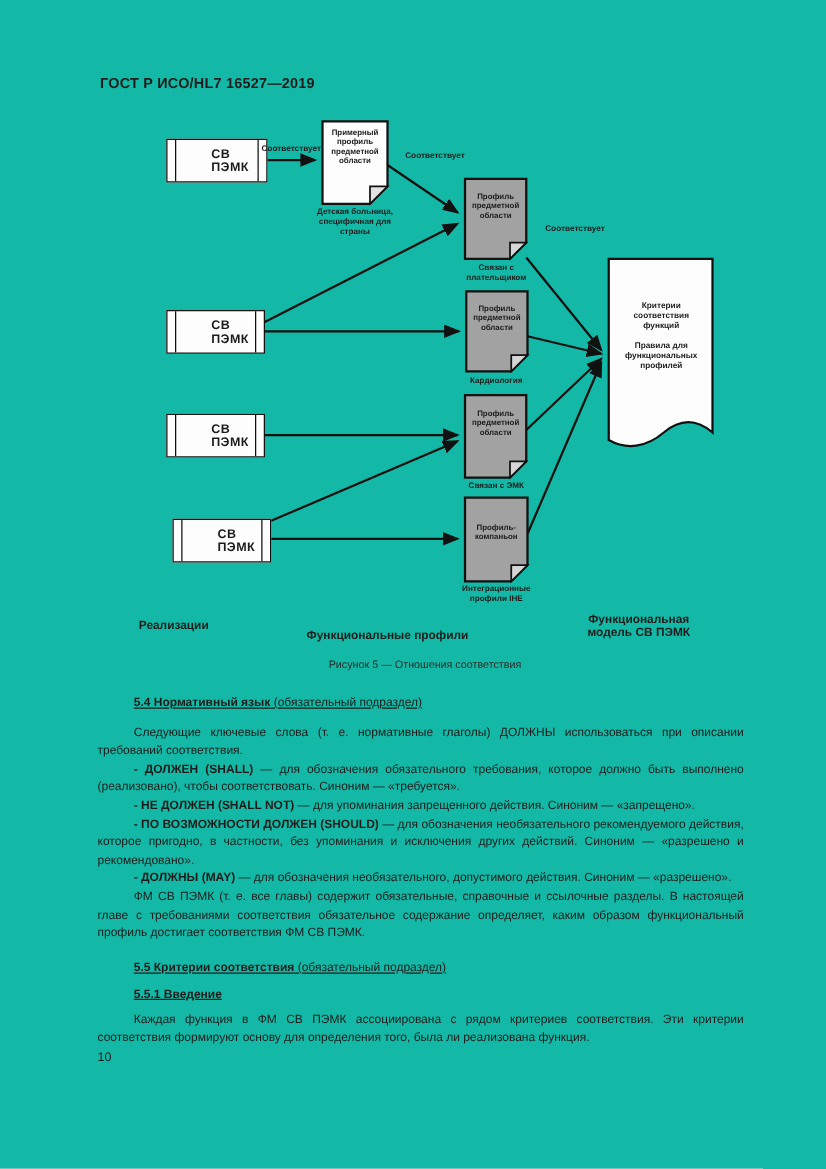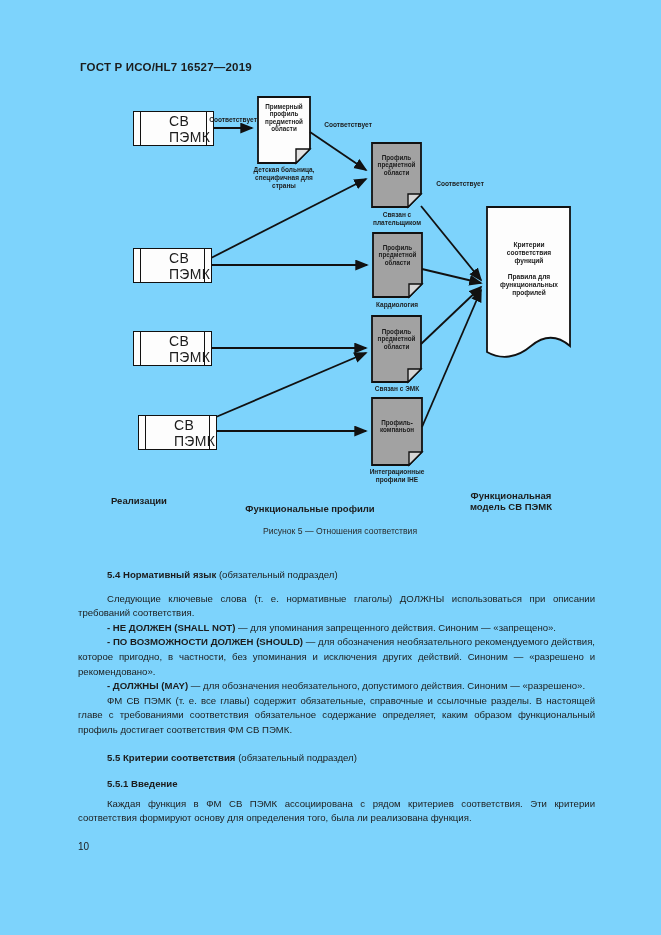--- a/index.html
+++ b/index.html
@@ -1,37 +1,37 @@
 <!DOCTYPE html>
 <html><head>
 <meta charset="utf-8">
 <style>
   html,body{margin:0;padding:0;background:#e9e9e9;}
-  #page{position:relative;width:661px;height:935px;background:#7dd3fc;overflow:hidden;
+  #page{position:relative;width:661px;height:935px;background:#14b8a6;overflow:hidden;
         font-family:"Liberation Sans",sans-serif;color:#1c1c1c;}
   .abs{position:absolute;}
   
   #doc-header{left:80px;top:61px;font-size:11.5px;font-weight:bold;letter-spacing:.2px;}
   
   .rbox{position:absolute;width:79px;height:33px;border:1.8px solid #111;background:#fdfdfd;
         display:flex;align-items:center;justify-content:center;}
   .rbox::before,.rbox::after{content:"";position:absolute;top:0;bottom:0;width:0;border-left:1.6px solid #111;}
   .rbox::before{left:6px;} .rbox::after{right:6px;}
-  .rbox span{font-size:14px;font-weight:normal;letter-spacing:.3px;margin-left:35px;}
+  .rbox span{font-size:10px;font-weight:bold;letter-spacing:.3px;margin-left:35px;}
   
   .ml{white-space:pre-line;}
   .shape-text{position:absolute;font-weight:bold;font-size:6.3px;line-height:7.4px;text-align:center;}
   .cap{position:absolute;font-weight:bold;font-size:6.5px;line-height:7.8px;text-align:center;}
   .arrow-label{position:absolute;font-weight:bold;font-size:6.6px;text-align:center;}
   .col-label{position:absolute;font-weight:bold;font-size:9.5px;line-height:10.5px;text-align:center;}
   #figure-caption{left:80px;top:526px;width:520px;text-align:center;font-size:8.6px;color:#2a2a2a;}
   
   #body-text{left:78px;top:556px;width:517px;font-size:9.6px;line-height:14.6px;text-align:justify;}
   #body-text p{margin:0;text-indent:29px;}
-  #body-text h3{margin:12px 0 9px 0;padding-left:29px;font-size:9.6px;font-weight:normal;text-align:left;}
+  #body-text h3{margin:0 0 9px 0;padding-left:29px;font-size:9.6px;font-weight:normal;text-align:left;text-decoration:underline;}
   #body-text h3 b{font-weight:bold;}
   .h55{margin-top:13px !important;margin-bottom:7px !important;}
   .h551{margin-bottom:5px !important;}
   #page-number{left:78px;top:841px;font-size:10px;}
   svg{position:absolute;left:0;top:0;}
   .shape{fill:#fdfdfd;stroke:#111;stroke-width:1.8;}
   .gray{fill:#a2a2a2;}
   .flap{fill:#e2e2e2;stroke:#111;stroke-width:1.4;}
   .flap-g{fill:#d6d6d6;}
   .arrow{stroke:#111;stroke-width:1.8;fill:none;}
@@ -139,20 +139,21 @@
   <div class="col-label" style="left:104px;top:496px;width:70px;">Реализации</div>
   <div class="col-label" style="left:240px;top:504px;width:140px;">Функциональные профили</div>
   <div class="col-label ml" style="left:454px;top:491px;width:114px;">Функциональная
 модель СВ ПЭМК</div>
 
   <div class="abs" id="figure-caption">Рисунок 5 — Отношения соответствия</div>
 
   <div class="abs" id="body-text">
     <h3><b>5.4 Нормативный язык</b><span> (обязательный подраздел)</span></h3>
     <p>Следующие ключевые слова (т. е. нормативные глаголы) ДОЛЖНЫ использоваться при описании требований соответствия.</p>
+    <p><b>- ДОЛЖЕН (SHALL)</b><span> — для обозначения обязательного требования, которое должно быть выполнено (реализовано), чтобы соответствовать. Синоним — «требуется».</span></p>
     <p><b>- НЕ ДОЛЖЕН (SHALL NOT)</b><span> — для упоминания запрещенного действия. Синоним — «запрещено».</span></p>
     <p><b>- ПО ВОЗМОЖНОСТИ ДОЛЖЕН (SHOULD)</b><span> — для обозначения необязательного рекомендуемого действия, которое пригодно, в частности, без упоминания и исключения других действий. Синоним — «разрешено и рекомендовано».</span></p>
     <p><b>- ДОЛЖНЫ (MAY)</b><span> — для обозначения необязательного, допустимого действия. Синоним — «разрешено».</span></p>
     <p>ФМ СВ ПЭМК (т. е. все главы) содержит обязательные, справочные и ссылочные разделы. В настоящей главе с требованиями соответствия обязательное содержание определяет, каким образом функциональный профиль достигает соответствия ФМ СВ ПЭМК.</p>
     <h3 class="h55"><b>5.5 Критерии соответствия</b><span> (обязательный подраздел)</span></h3>
     <h3 class="h551"><b>5.5.1 Введение</b></h3>
     <p>Каждая функция в ФМ СВ ПЭМК ассоциирована с рядом критериев соответствия. Эти критерии соответствия формируют основу для определения того, была ли реализована функция.</p>
   </div>
 
   <div class="abs" id="page-number">10</div>

